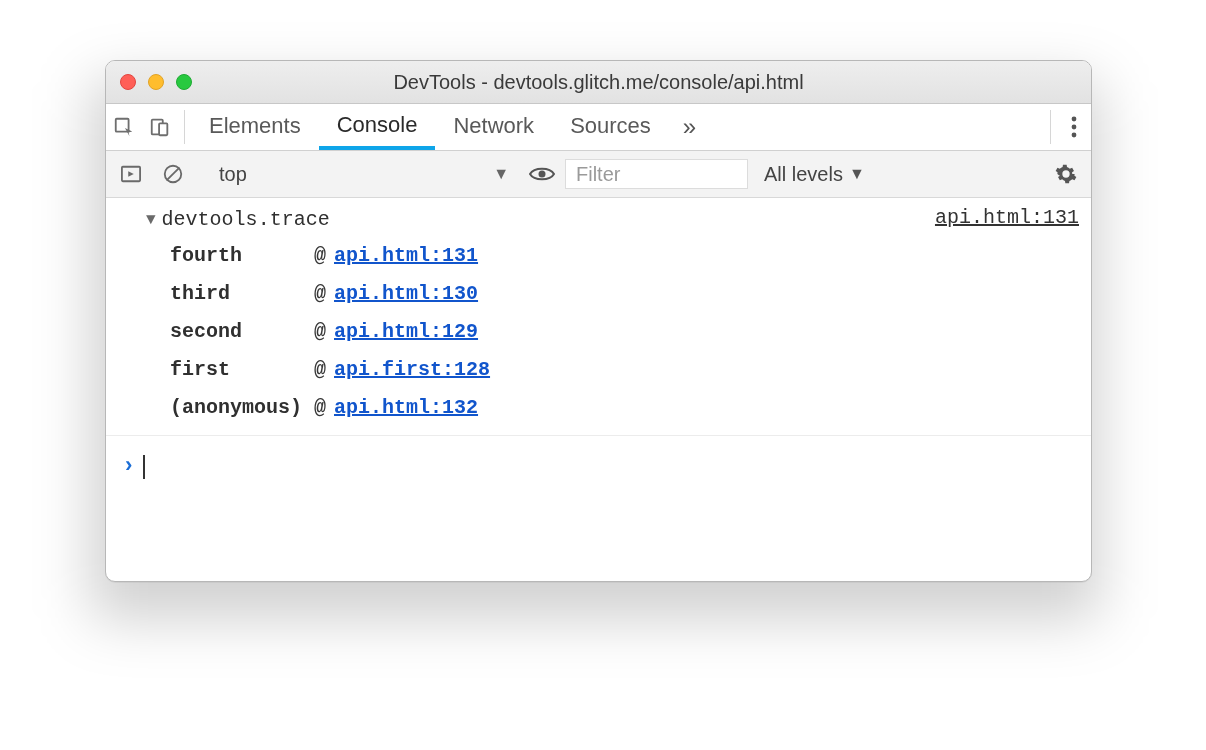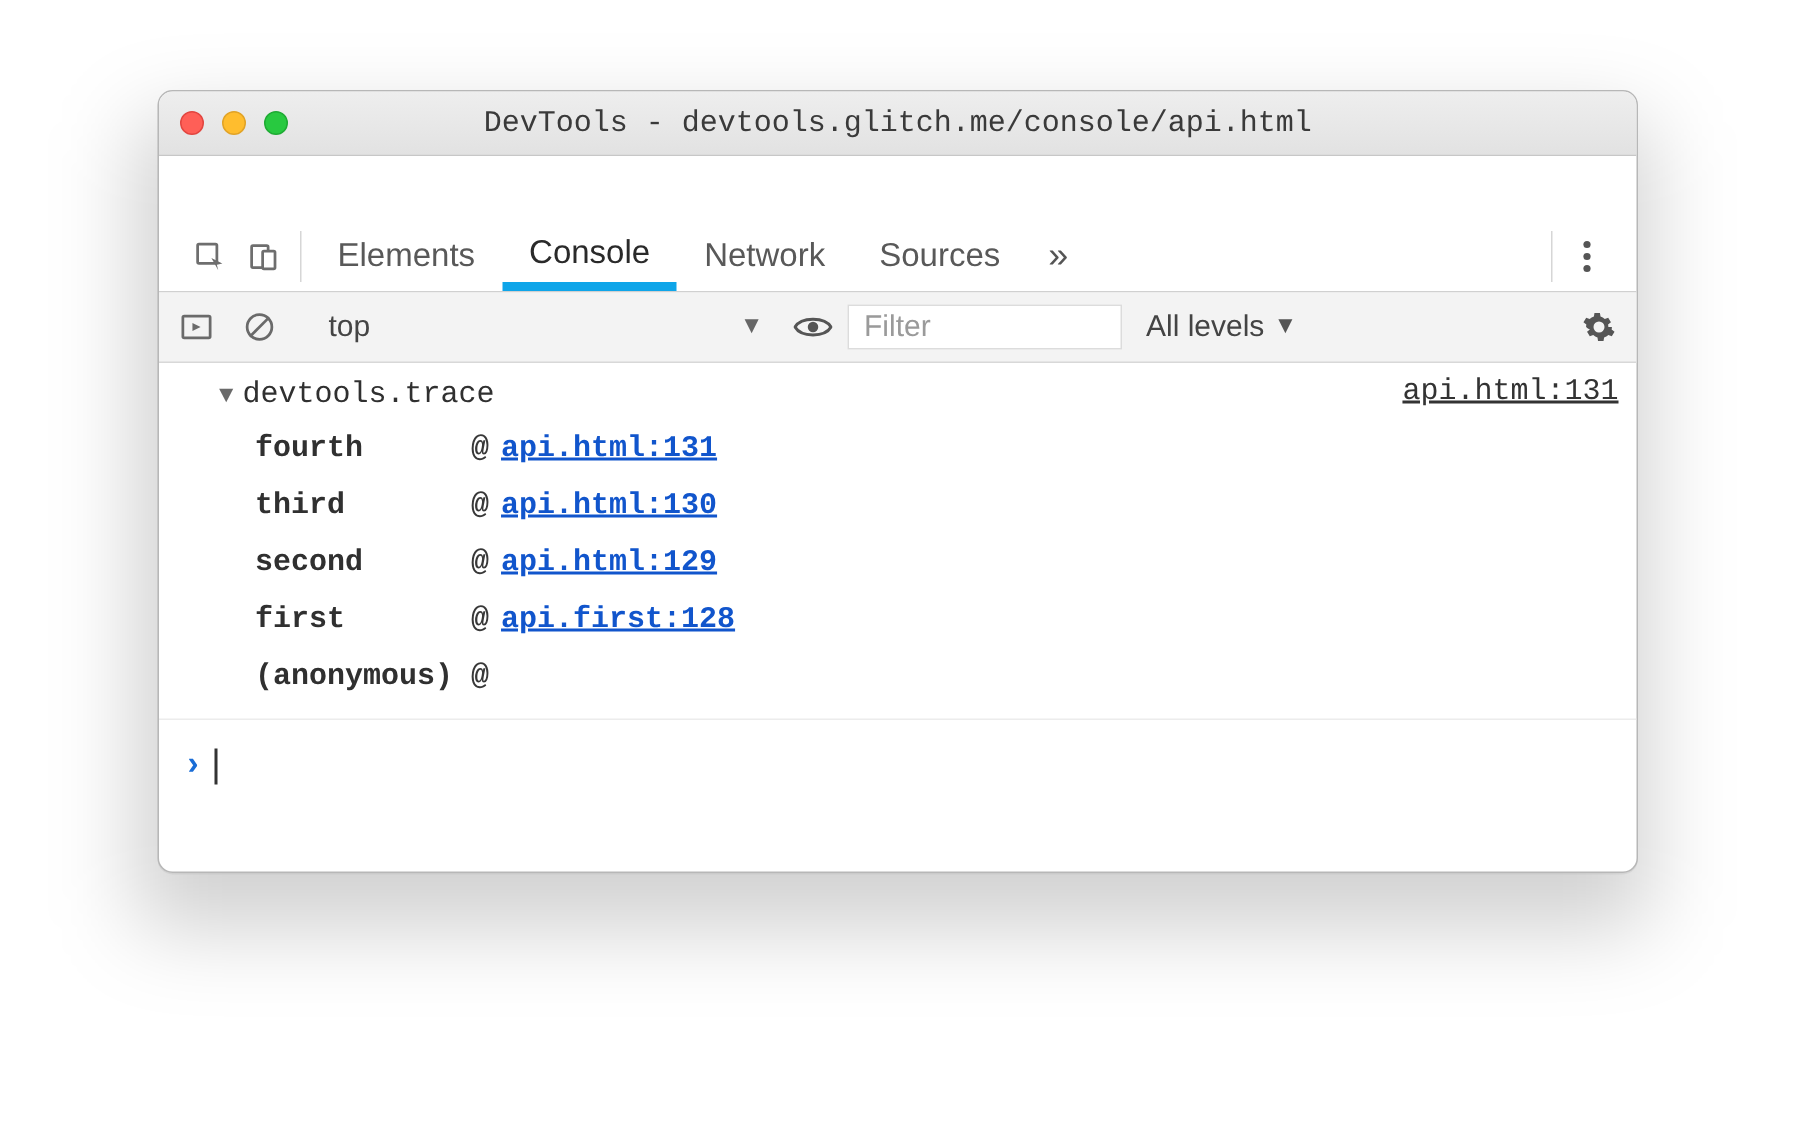--- a/index.html
+++ b/index.html
@@ -40,21 +40,20 @@
 
   
   .titlebar {
     height: 42px;
     background: linear-gradient(#eeeeee,#e2e2e2);
     border-bottom: 1px solid #c7c7c7;
     display: flex;
     align-items: center;
     padding: 0 14px;
     position: relative;
-    font-family: Liberation Mono, monospace;
   }
   .traffic {
     display: flex;
     gap: 12px;
   }
   .dot {
     width: 16px;
     height: 16px;
     border-radius: 50%;
     box-sizing: border-box;
@@ -70,24 +69,23 @@
     color: #3a3a3a;
     pointer-events: none;
   }
 
   
   .tabbar {
     height: 46px;
     border-bottom: 1px solid #d0d0d0;
     display: flex;
     align-items: stretch;
-    padding: 0 16px;
+    padding: 0 0;
     color: #555;
     font-size: 22px;
-    margin-top: 44px;
   }
   .tabbar .icon-btn {
     display:flex;
     align-items:center;
     justify-content:center;
     width:36px;
     color:#6e6e6e;
   }
   .vsep {
     width:1px;
@@ -101,21 +99,21 @@
   .tab {
     display:flex;
     align-items:center;
     padding: 0 18px;
     color:#595959;
     cursor:default;
     border-bottom:2px solid transparent;
   }
   .tab.active {
     color:#2a2a2a;
-    border-bottom:6px solid #0ea5e9;
+    border-bottom:4px solid #0ea5e9;
   }
   .more {
     font-size: 24px;
     color:#555;
     display:flex;
     align-items:center;
     padding: 0 14px;
   }
   .spacer { flex:1; }
   .kebab {
@@ -400,20 +398,21 @@
               <span class="lnk">api.html:129</span>
             </div>
             <div class="stack-row">
               <span class="fn">first</span>
               <span class="at">@</span>
               <span class="lnk">api.first:128</span>
             </div>
             <div class="stack-row">
               <span class="fn">(anonymous)</span>
               <span class="at">@</span>
+              <span class="lnk">api.html:132</span>
             </div>
           </div>
         </div>
         <div class="right">
           <span class="src">api.html:131</span>
         </div>
       </div>
 
       <div class="prompt">
         <span class="chev">›</span>

